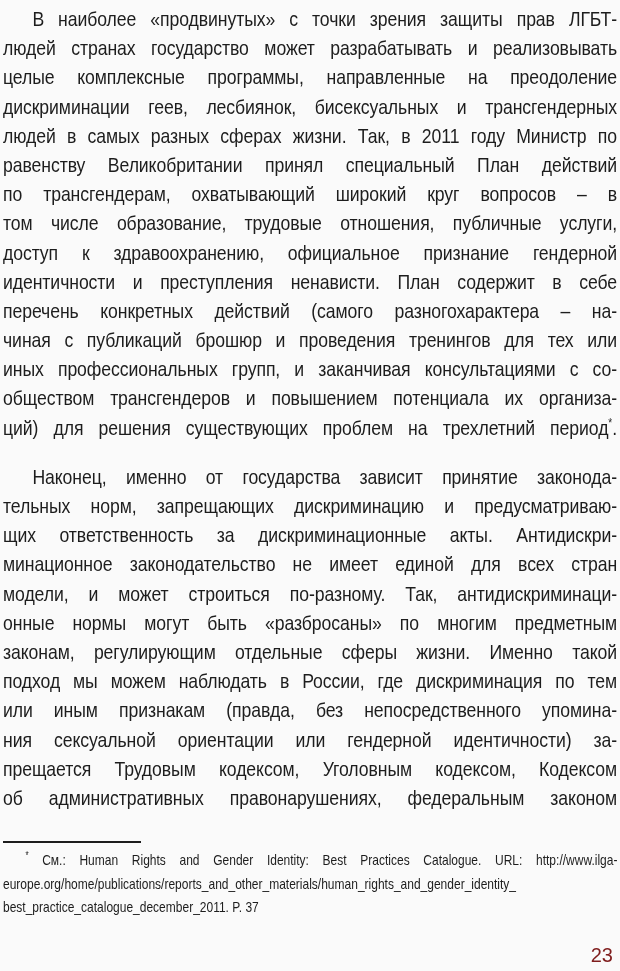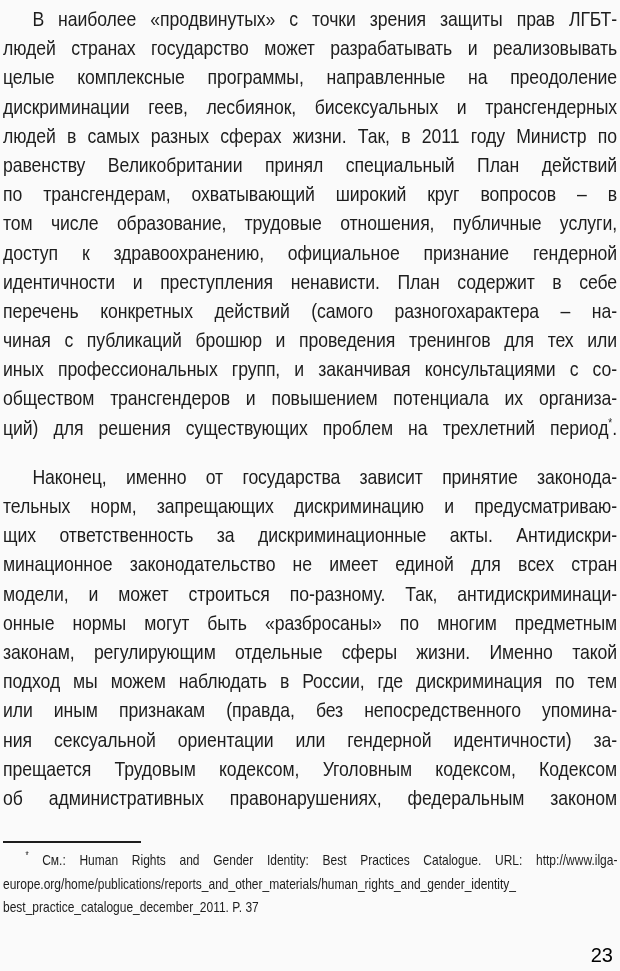--- a/index.html
+++ b/index.html
@@ -61,21 +61,21 @@
   .footnote .fn-line.fn-indent { text-indent: 28px; }
   .footnote .fn-line.fn-last { text-align-last: left; }
   .footnote sup.fnref { font-size: 10px; }
 
   .page-number {
     position: absolute;
     right: 7px;
     bottom: 6px;
     font-size: 20px;
     line-height: 20px;
-    color: #000000;
+    color: #7f1d1d;
   }
 </style>
 </head>
 <body>
 
 <div class="page">
 
   <div class="bodytext">
     <div class="line indent">В наиболее «продвинутых» с точки зрения защиты прав ЛГБТ-</div>
     <div class="line">людей странах государство может разрабатывать и реализовывать</div>

